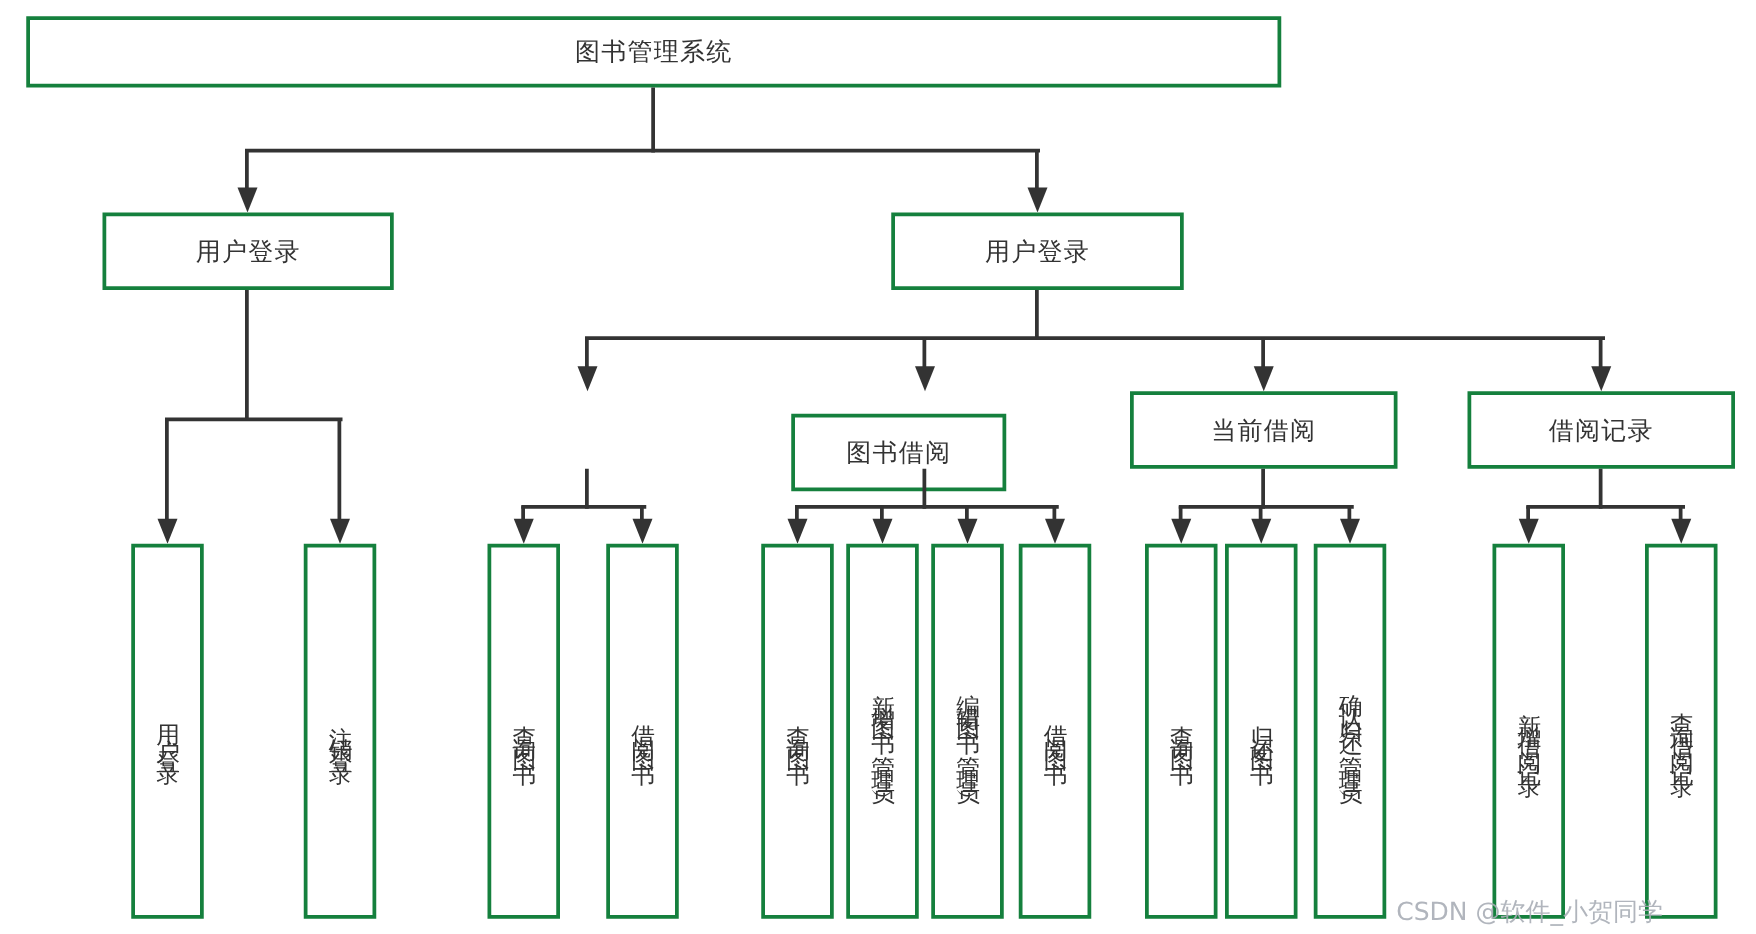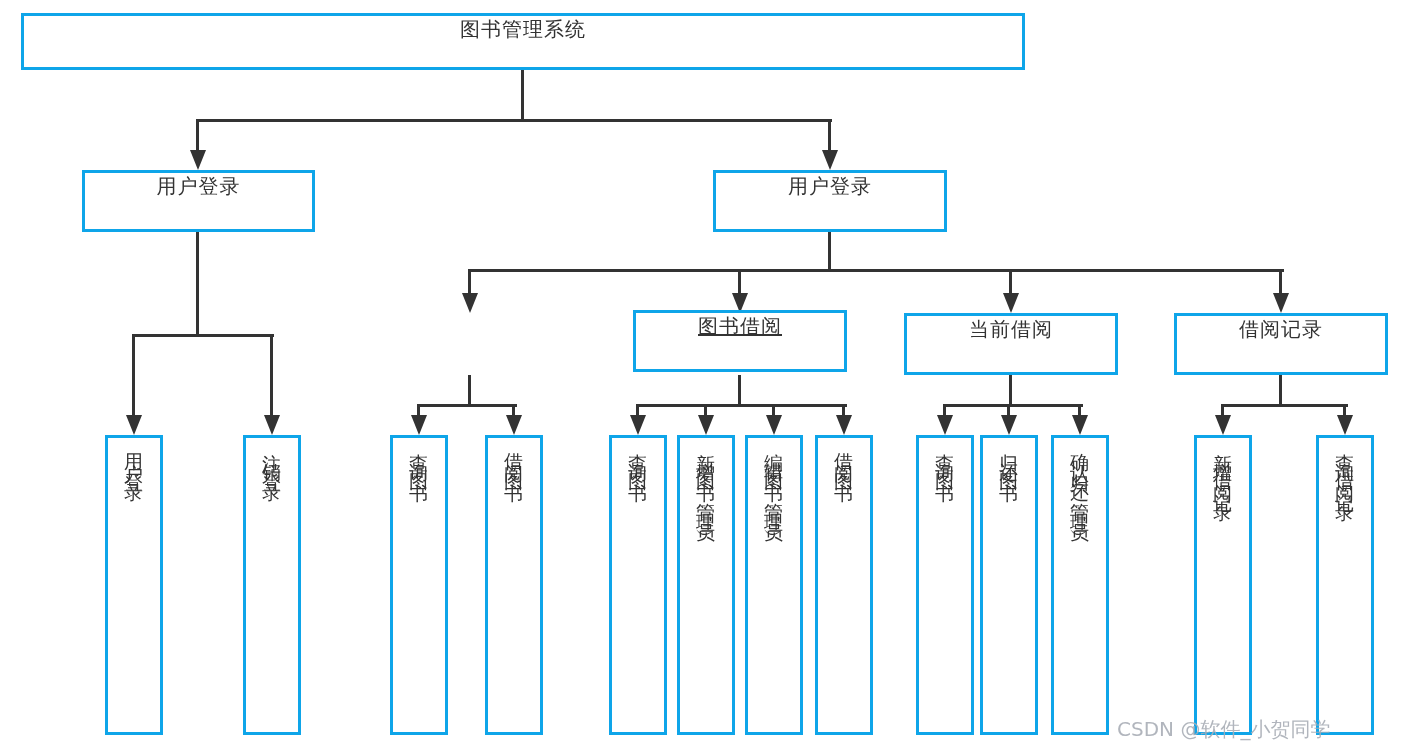--- a/index.html
+++ b/index.html
@@ -1,21 +1,21 @@
 <!DOCTYPE html>
 <html><head>
 <meta charset="utf-8">
 <style>
   html,body{margin:0;padding:0;background:#fff;}
   body{width:1405px;height:747px;position:relative;overflow:hidden;
        font-family:"DejaVu Sans","Liberation Sans",sans-serif;}
   .stage{position:absolute;inset:0;background:#ffffff;}
   
-  .box{position:absolute;box-sizing:border-box;border:3px solid #0ea5e9;background:#fff;
-       display:flex;justify-content:center;color:#333;}
+  .box{position:absolute;box-sizing:border-box;border:3px solid #15803d;background:#fff;
+       display:flex;align-items:center;justify-content:center;color:#333;}
   .hbox{font-size:20px;letter-spacing:1px;}
   .leaf{width:58px;top:435px;height:300px;}
   .leaf .vtxt{writing-mode:vertical-rl;text-orientation:upright;
               font-size:19px;letter-spacing:10px;color:#333;line-height:1;}
   
   .v{position:absolute;width:3px;background:#333;}
   .h{position:absolute;height:3px;background:#333;}
   .arw{position:absolute;width:0;height:0;border-left:8px solid transparent;
        border-right:8px solid transparent;border-top:20px solid #333;}
   
@@ -56,21 +56,21 @@
   <div class="h" style="left:468px;top:269px;width:816px;"></div>
   <div class="v" style="left:468px;top:270px;height:25px;"></div>
   <div class="arw" style="left:462px;top:293px;"></div>
   <div class="v" style="left:738px;top:270px;height:25px;"></div>
   <div class="arw" style="left:732px;top:293px;"></div>
   <div class="v" style="left:1009px;top:270px;height:25px;"></div>
   <div class="arw" style="left:1003px;top:293px;"></div>
   <div class="v" style="left:1279px;top:270px;height:25px;"></div>
   <div class="arw" style="left:1273px;top:293px;"></div>
 
-  <div class="box hbox" style="left:633px;top:310px;width:214px;height:62px;text-decoration:underline;">
+  <div class="box hbox" style="left:633px;top:331px;width:172px;height:62px;">
     <span>图书借阅</span>
   </div>
   <div class="box hbox" style="left:904px;top:313px;width:214px;height:62px;">
     <span>当前借阅</span>
   </div>
   <div class="box hbox" style="left:1174px;top:313px;width:214px;height:62px;">
     <span>借阅记录</span>
   </div>
 
   <div class="v" style="left:468px;top:375px;height:32px;"></div>

